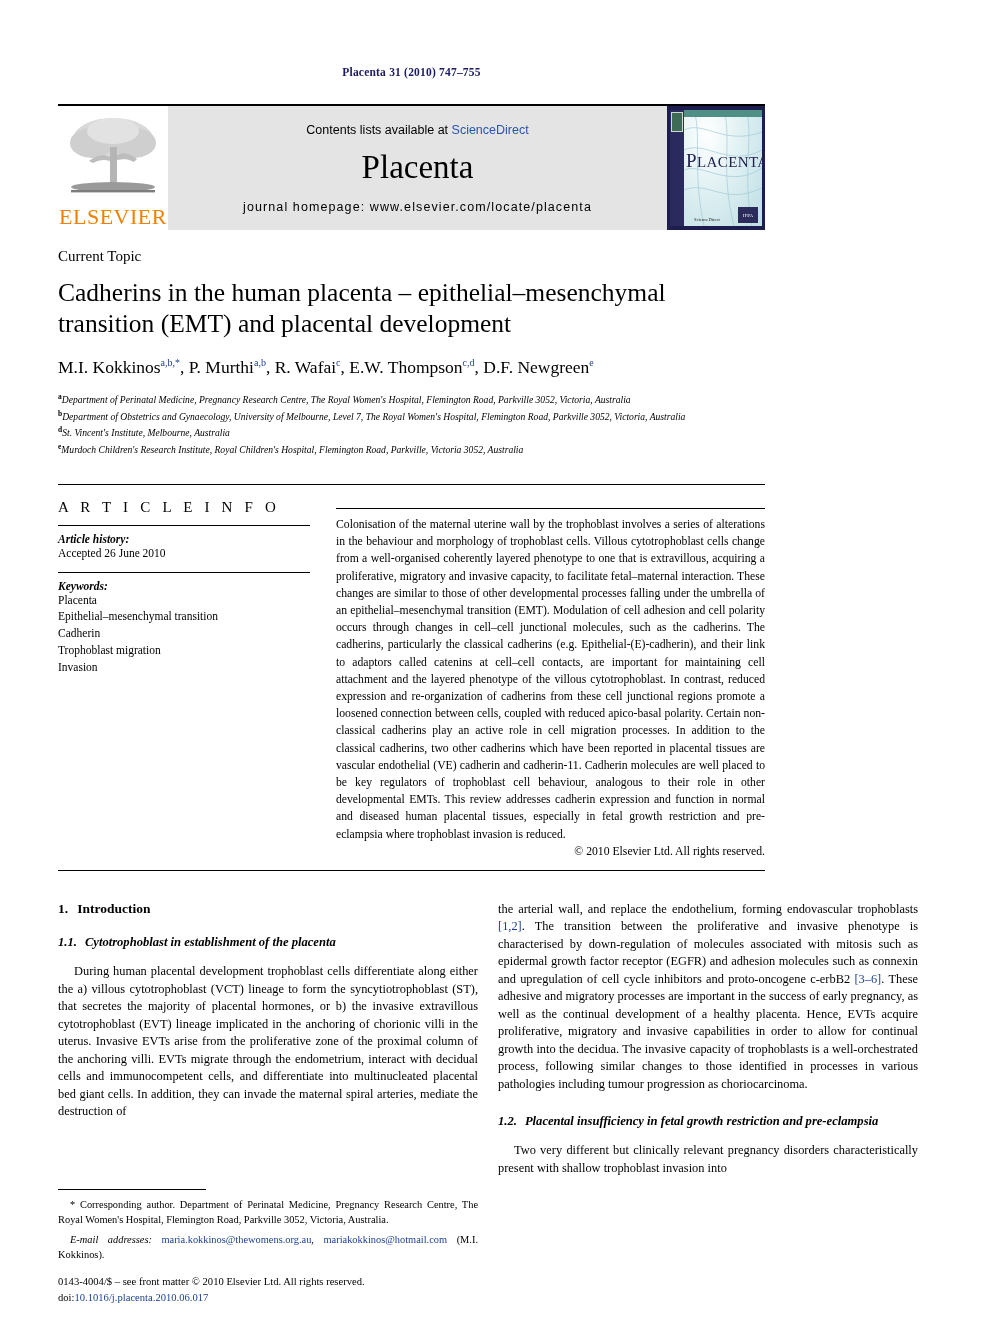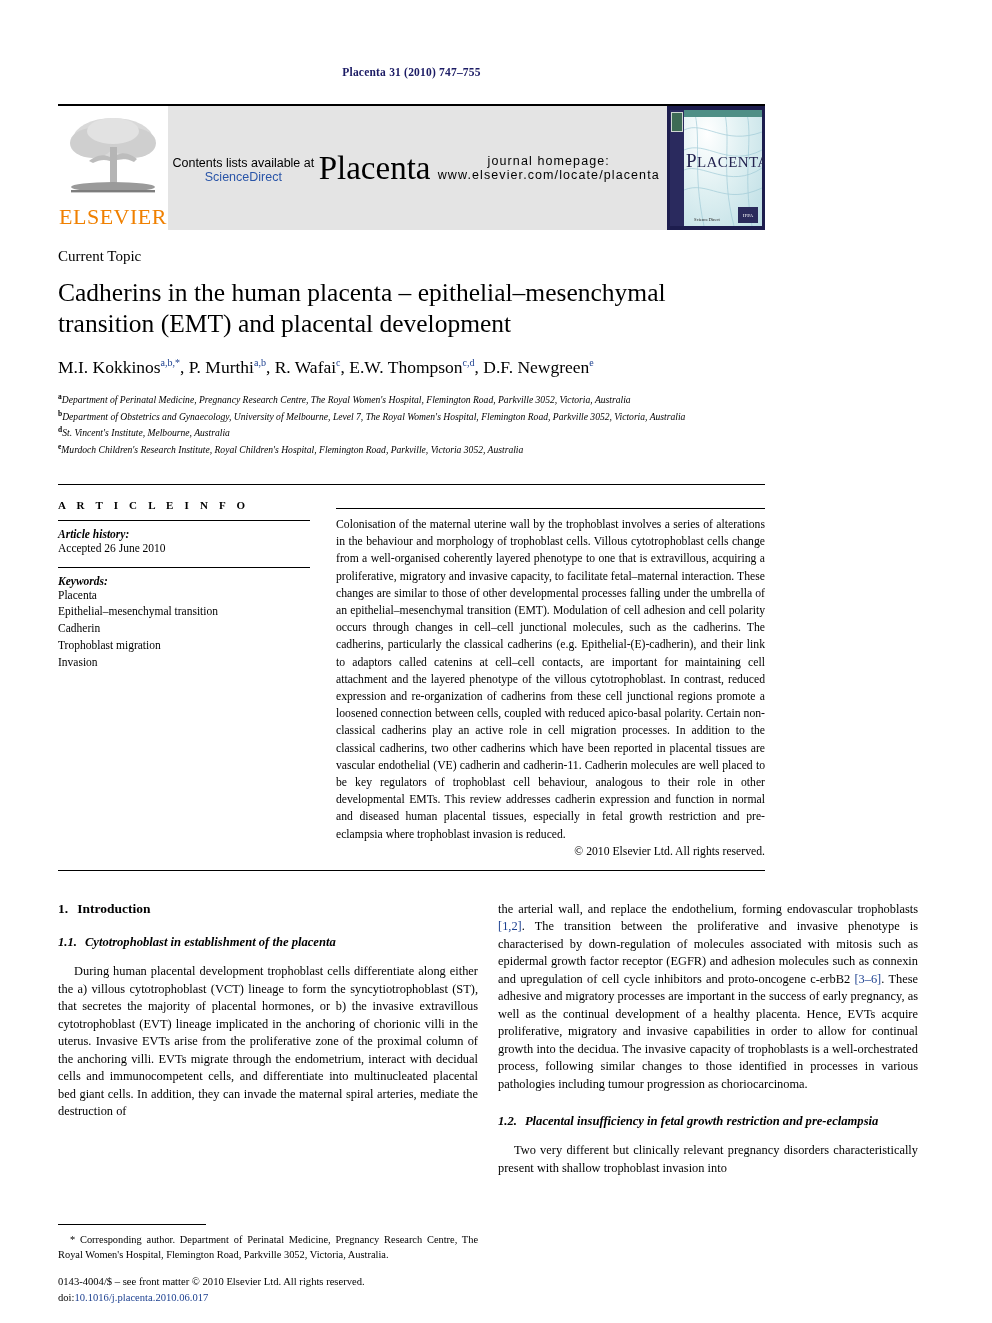--- a/index.html
+++ b/index.html
@@ -58,21 +58,21 @@
     font-size: 22px;
     letter-spacing: 0.5px;
     color: #f08000;
     line-height: 1;
     margin-top: 7px;
   }
   .masthead-center {
     flex: 1 1 auto;
     background: #e4e4e4;
     display: flex;
-    flex-direction: row;
+    flex-direction: column;
     justify-content: center;
     align-items: center;
     text-align: center;
     padding: 6px 0 4px 0;
   }
   .contents-line {
     font-family: "Liberation Sans", sans-serif;
     font-size: 12.5px;
     color: #000;
     margin-top: 2px;
@@ -139,22 +139,22 @@
     margin-top: 26px;
     border-top: 1.6px solid #000;
     padding-top: 14px;
     display: flex;
     gap: 26px;
   }
   .col-info { width: 252px; flex: 0 0 252px; }
   .col-abstract { flex: 1 1 auto; }
   .sec-head {
     font-family: "Liberation Serif", serif;
-    font-size: 11px;
-    font-weight: bold;
+    font-size: 15px;
+    font-weight: normal;
     letter-spacing: 4.2px;
   }
   .rule {
     border-top: 1.6px solid #000;
     margin: 9px 0 7px 0;
   }
   .rule-thin {
     border-top: 1.3px solid #000;
     margin: 10px 0 7px 0;
   }
@@ -426,20 +426,21 @@
       <div class="h2 spacer-h2">
         <span class="num">1.2.</span><span>Placental insufficiency in fetal growth restriction and pre-eclampsia</span>
       </div>
       <p class="para">Two very different but clinically relevant pregnancy disorders characteristically present with shallow trophoblast invasion into</p>
     </div>
   </div>
 
   <div class="footnote-area">
     <div class="fn-rule"></div>
     <p class="fn">* Corresponding author. Department of Perinatal Medicine, Pregnancy Research Centre, The Royal Women's Hospital, Flemington Road, Parkville 3052, Victoria, Australia.</p>
+    <p class="fn-email"><i>E-mail addresses:</i> <span class="link">maria.kokkinos@thewomens.org.au</span>, <span class="link">mariakokkinos@hotmail.com</span> <span>(M.I. Kokkinos).</span></p>
   </div>
 
   <div class="imprint">
     <div>0143-4004/$ – see front matter © 2010 Elsevier Ltd. All rights reserved.</div>
     <div><span>doi:</span><span class="link">10.1016/j.placenta.2010.06.017</span></div>
   </div>
 
 </div>
 
 </body></html>

